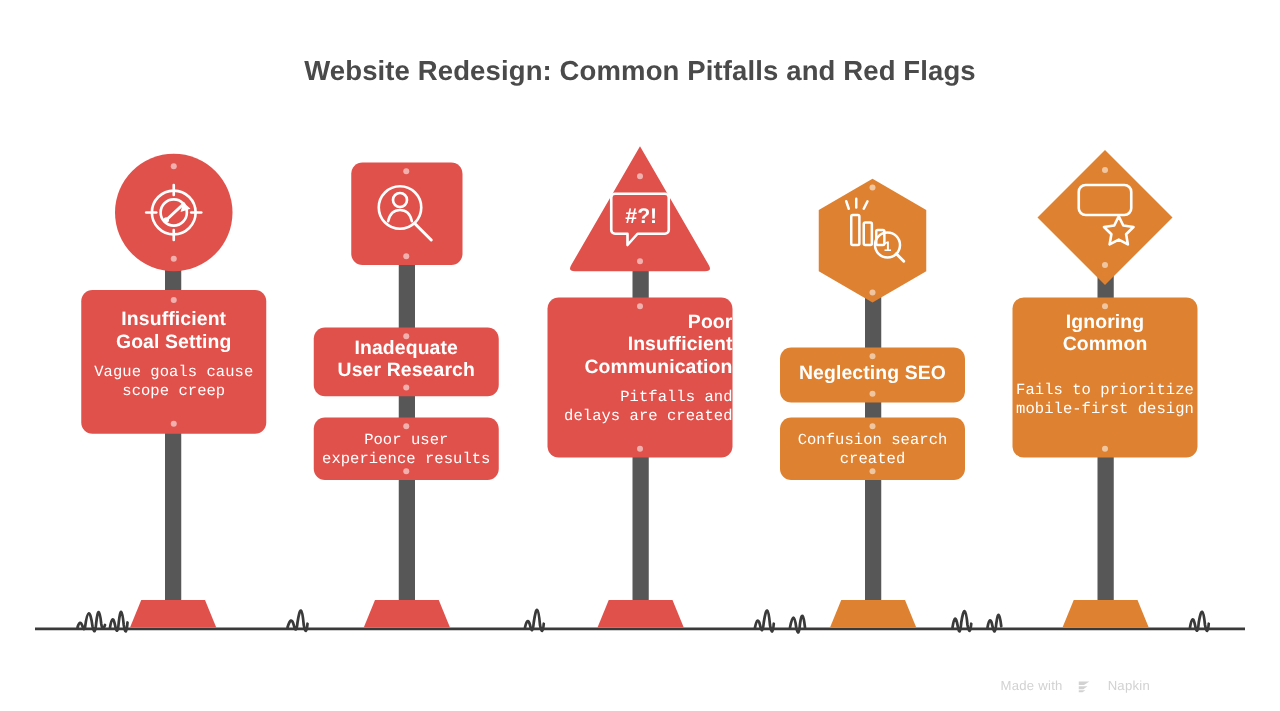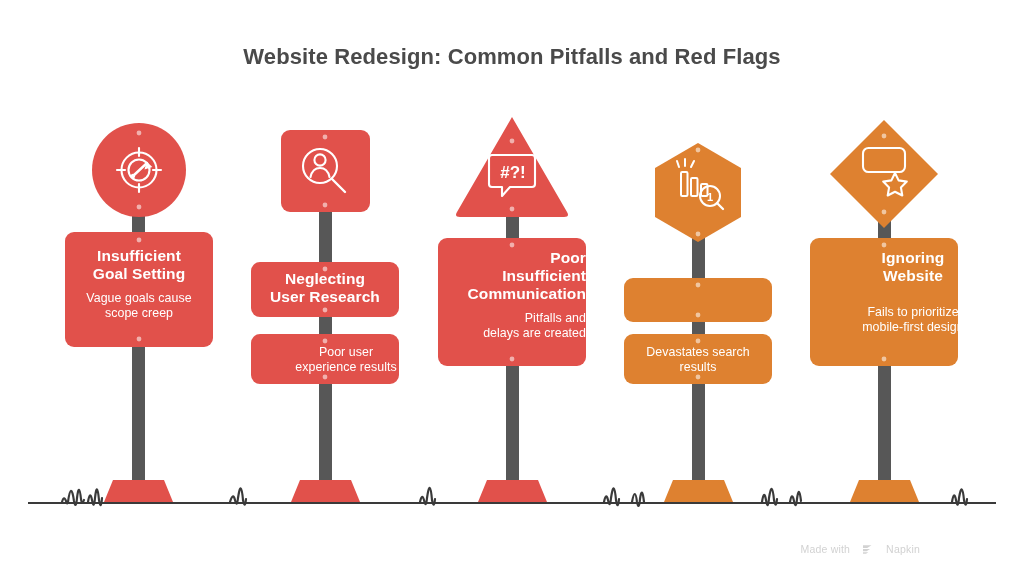--- a/index.html
+++ b/index.html
@@ -54,20 +54,21 @@
   }
   .sign-title {
     font-weight: bold;
     font-size: 15.5px;
     letter-spacing: 0.1px;
   }
   .sign-sub {
     font-weight: normal;
     font-size: 12.4px;
     letter-spacing: 0.05px;
+    font-family: Liberation Mono, monospace;
   }
 
   
   #watermark {
     position: absolute;
     right: 16px;
     bottom: 14px;
     display: flex;
     align-items: flex-start;
     gap: 12px;
@@ -224,44 +225,47 @@
   </svg>
 
   <div class="sign-text" style="left:65px; top:247px; width:148px;">
     <div class="sign-title">Insufficient</div>
     <div class="sign-title">Goal Setting</div>
     <div class="sign-sub" style="margin-top:8px;">Vague goals cause</div>
     <div class="sign-sub">scope creep</div>
   </div>
 
   <div class="sign-text" style="left:251px; top:270px; width:148px;">
-    <div class="sign-title">Neglecting</div>
+    <div class="sign-title">Inadequate</div>
     <div class="sign-title">User Research</div>
   </div>
-  <div class="sign-text" style="left:251px; top:345px; width:148px;padding-left:21px;">
+  <div class="sign-text" style="left:251px; top:345px; width:148px;">
     <div class="sign-sub">Poor user</div>
     <div class="sign-sub">experience results</div>
   </div>
 
   <div class="sign-text" style="left:438px; top:249px; width:148px;text-align:right;">
     <div class="sign-title">Poor</div>
     <div class="sign-title">Insufficient</div>
     <div class="sign-title">Communication</div>
     <div class="sign-sub" style="margin-top:8px;">Pitfalls and</div>
     <div class="sign-sub">delays are created</div>
   </div>
 
+  <div class="sign-text" style="left:624px; top:290px; width:148px;">
+    <div class="sign-title">Neglecting SEO</div>
+  </div>
   <div class="sign-text" style="left:624px; top:345px; width:148px;">
-    <div class="sign-sub">Devastates search</div>
-    <div class="sign-sub">results</div>
-  </div>
-
-  <div class="sign-text" style="left:810px; top:249px; width:148px;padding-left:29px;">
+    <div class="sign-sub">Confusion search</div>
+    <div class="sign-sub">created</div>
+  </div>
+
+  <div class="sign-text" style="left:810px; top:249px; width:148px;">
     <div class="sign-title">Ignoring</div>
-    <div class="sign-title">Website</div>
+    <div class="sign-title">Common</div>
     <div class="sign-sub" style="margin-top:20px;">Fails to prioritize</div>
     <div class="sign-sub">mobile-first design</div>
   </div>
 
   <div id="watermark">
     <span>Made with</span>
     <span class="wm-mark">
       <svg viewBox="0 0 12 12" width="12" height="12" aria-hidden="true">
         <path d="M1 2.2 L9.5 2.2 L5.2 5 L1 5 Z" fill="#d2d2d2"></path>
         <path d="M1 6 L8 6 L4.6 8.3 L1 8.3 Z" fill="#d2d2d2"></path>

